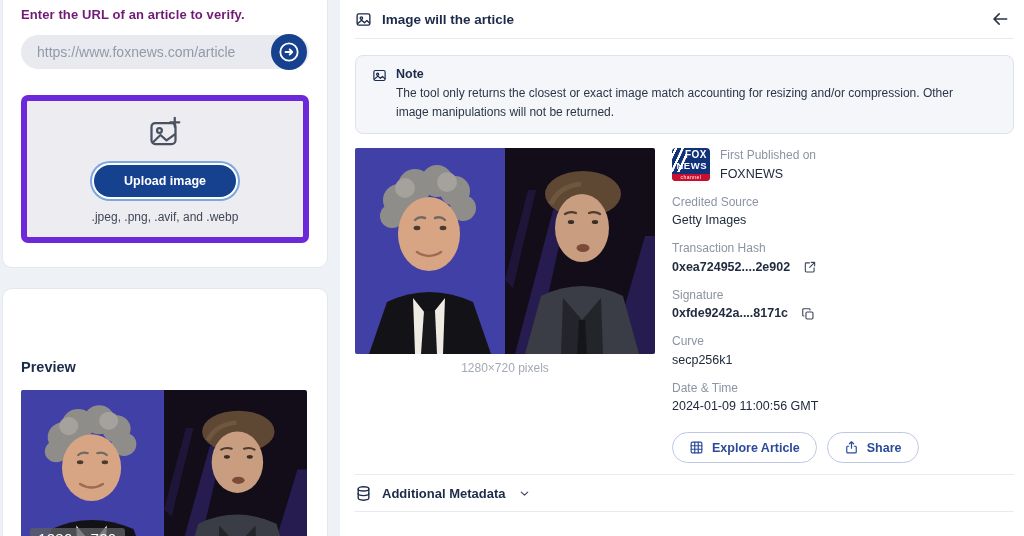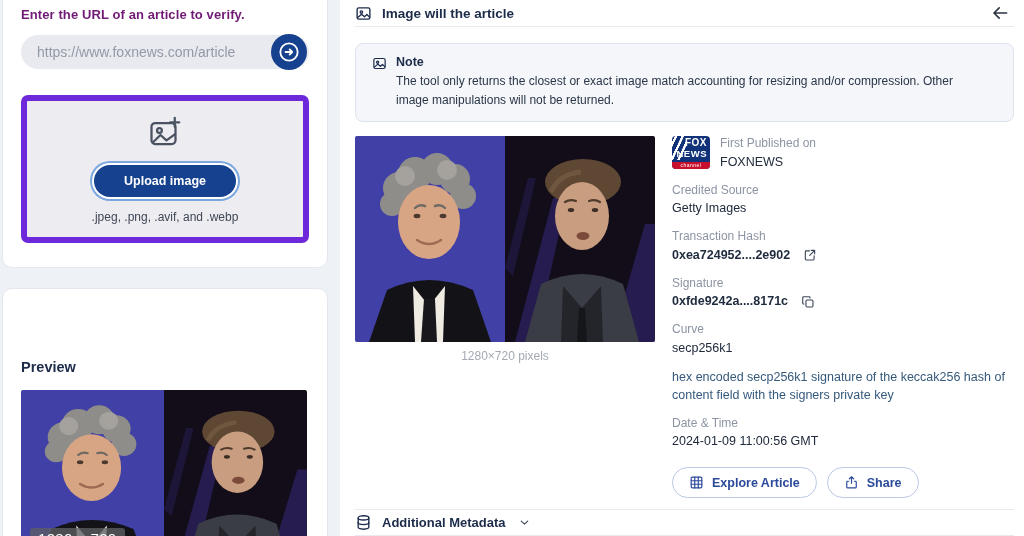--- a/index.html
+++ b/index.html
@@ -256,21 +256,20 @@
               </svg>
             </button>
           </div>
         </div>
 
         <div class="meta-group">
           <div class="meta-label">Curve</div>
           <div class="meta-value">secp256k1</div>
         </div>
 
-        <div class="sig-desc">hex encoded secp256k1 signature of the keccak256 hash of content field with the signers private key</div>
 
         <div class="meta-group">
           <div class="meta-label">Date &amp; Time</div>
           <div class="meta-value">2024-01-09 11:00:56 GMT</div>
         </div>
 
         <div class="actions-row">
           <button class="action-btn">
             <span class="aicon">
               <svg width="15" height="15" viewBox="0 0 24 24" fill="none" stroke="currentColor" stroke-width="1.9" stroke-linecap="round" stroke-linejoin="round">

